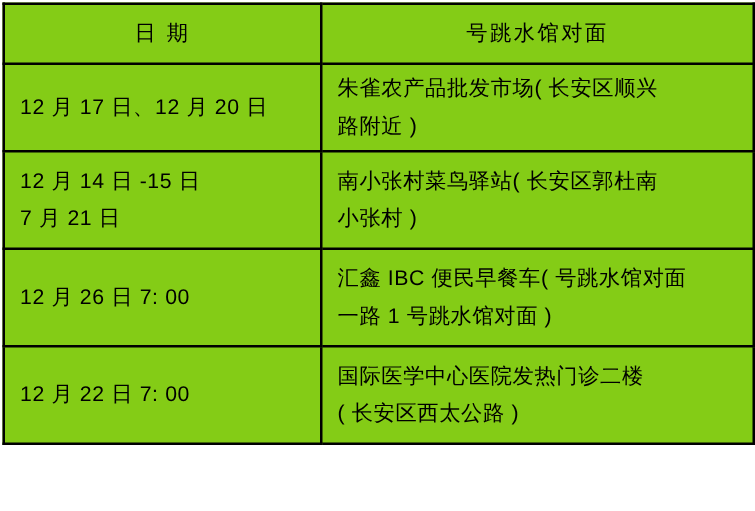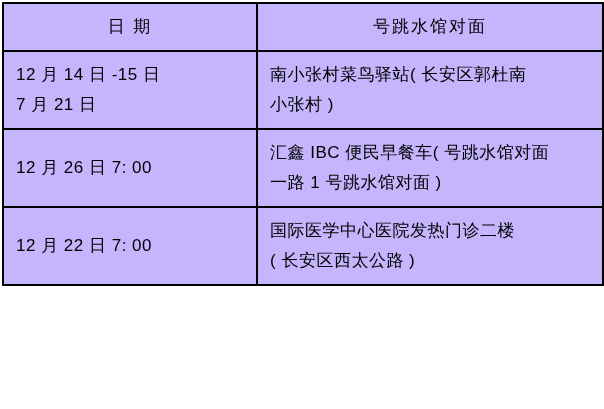--- a/index.html
+++ b/index.html
@@ -19,21 +19,21 @@
     height: 409px;
     box-sizing: border-box;
     position: relative;
     background: #fff;
   }
   table.trace-table {
     border-collapse: collapse;
     table-layout: fixed;
     width: 600px;
     margin: 2px 0 0 2px;
-    background: #c4b5fd;
+    background: #84cc16;
   }
   table.trace-table col.c-date { width: 254px; }
   table.trace-table col.c-place { width: 346px; }
 
   table.trace-table th,
   table.trace-table td {
     border: 2px solid #000000;
     padding: 0 12px;
     font-size: 17px;
     line-height: 30px;
@@ -69,20 +69,29 @@
       <col class="c-date">
       <col class="c-place">
     </colgroup>
     <thead>
       <tr>
         <th>日 期</th>
         <th>号跳水馆对面</th>
       </tr>
     </thead>
     <tbody>
+      <tr class="row-h1">
+        <td class="date-cell">
+          <span class="line">12 月 17 日、12 月 20 日</span>
+        </td>
+        <td class="place-cell">
+          <span class="line">朱雀农产品批发市场( 长安区顺兴</span>
+          <span class="line">路附近 )</span>
+        </td>
+      </tr>
       <tr class="row-h2">
         <td class="date-cell">
           <span class="line">12 月 14 日 -15 日</span>
           <span class="line">7 月 21 日</span>
         </td>
         <td class="place-cell">
           <span class="line">南小张村菜鸟驿站( 长安区郭杜南</span>
           <span class="line">小张村 )</span>
         </td>
       </tr>

